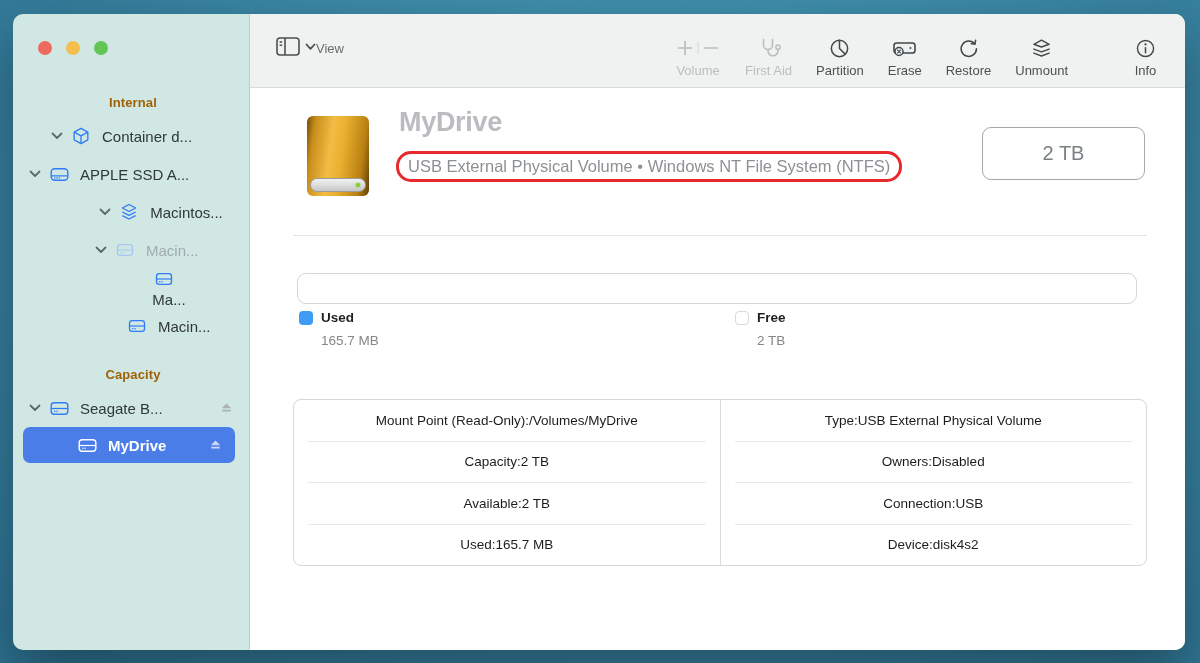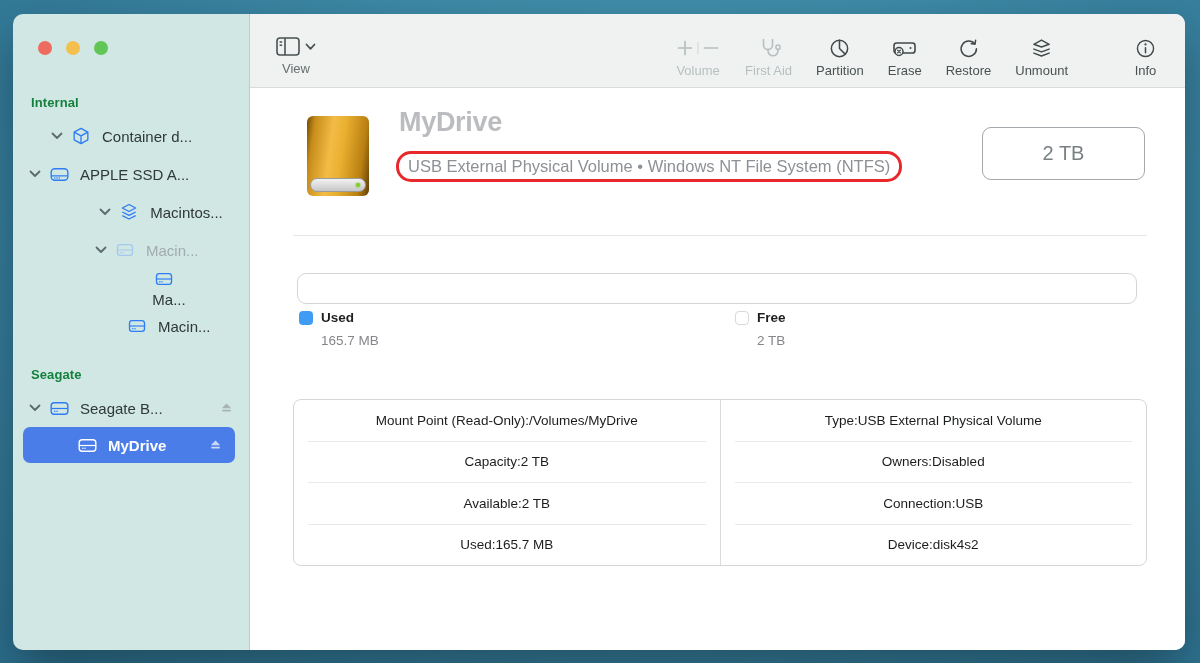--- a/index.html
+++ b/index.html
@@ -17,22 +17,22 @@
   .sidebar {
     width:237px; flex:0 0 237px; background:#d0e7e3;
     border-right:1px solid #b9cfcb; position:relative;
   }
   .lights { display:flex; gap:14px; padding:27px 0 0 25px; }
   .tl { width:14px; height:14px; border-radius:50%; display:inline-block; }
   .tl.red { background:#ed6b5f; }
   .tl.yellow { background:#f5bf50; }
   .tl.green { background:#62c654; }
   .section-label {
-    font-size:13px; font-weight:700; color:#15803d;
-    margin:40px 0 7px 18px; letter-spacing:.1px;
+    font-size:13px; font-weight:700; color:#a16207;
+    margin:40px 0 7px 4px; letter-spacing:.1px;text-align:center;
   }
   .section-label.ext { margin-top:22px; }
   .tree-row {
     height:38px; display:flex; align-items:center;
     font-size:15px; color:#30383a; cursor:default;
   }
   .tree-row .chev { width:13px; display:flex; margin-right:7px; color:#5d6b6c; flex:0 0 13px; }
   .tree-row .ticon { width:22px; display:flex; margin-right:9px; color:#2f7cf6; flex:0 0 22px; }
   .tree-row .tlabel { white-space:nowrap; overflow:hidden; }
   .tree-row .eject { margin-left:auto; margin-right:15px; color:#a9b3b2; display:flex; }
@@ -46,21 +46,21 @@
   }
   .tree-row.selected .tlabel { font-weight:700; color:#fff; }
   .tree-row.selected .ticon { color:#fff; }
   .tree-row.selected .eject { color:#ccd8f6; margin-right:12px; }
   
   .rightpane { flex:1; display:flex; flex-direction:column; background:#fff; }
   .toolbar {
     height:74px; flex:0 0 74px; background:#eff2f1;
     border-bottom:1px solid #d8dcdb; position:relative;
   }
-  .view-btn { position:absolute; left:26px; top:21px; display:flex; flex-direction:column; align-items:center; color:#4a5153; }
+  .view-btn { position:absolute; left:26px; top:21px; display:flex; flex-direction:row; align-items:center; color:#4a5153; }
   .view-btn .vicons { display:flex; align-items:center; gap:5px; height:23px; }
   .view-btn .vlabel { font-size:13px; color:#666e70; margin-top:3px; }
   .app-title {
     position:absolute; left:92px; top:34px;
     font-size:17.5px; font-weight:700; color:#33383b; letter-spacing:-.2px;margin-top:41px;
   }
   .toolbar-actions { position:absolute; right:28px; top:21px; display:flex; gap:24px; }
   .tb-item { display:flex; flex-direction:column; align-items:center; }
   .tb-item .ticon { height:26px; display:flex; align-items:center; justify-content:center; color:#41494b; }
   .tb-item .tlabel { font-size:13px; color:#4a5153; margin-top:2px; white-space:nowrap; }
@@ -220,21 +220,21 @@
           <svg width="20" height="20" viewBox="0 0 24 24">
             <rect x="3" y="5.5" width="18" height="13" rx="3.2" fill="none" stroke="currentColor" stroke-width="1.6"></rect>
             <line x1="3" y1="12" x2="21" y2="12" stroke="currentColor" stroke-width="1.4"></line>
             <circle cx="7" cy="15.2" r=".9" fill="currentColor"></circle>
             <circle cx="9.6" cy="15.2" r=".9" fill="currentColor"></circle>
           </svg>
         </span>
       <span class="tlabel">Macin...</span>
     </div>
 
-    <div class="section-label ext">Seagate</div>
+    <div class="section-label ext">Capacity</div>
 
     <div class="tree-row p1">
       <span class="chev">
           <svg width="12" height="8" viewBox="0 0 12 8">
             <polyline points="1.5,1.5 6,6 10.5,1.5" fill="none" stroke="currentColor" stroke-width="1.8" stroke-linecap="round" stroke-linejoin="round"></polyline>
           </svg>
         </span>
       <span class="ticon">
           <svg width="21" height="21" viewBox="0 0 24 24">
             <rect x="2.5" y="5.5" width="19" height="13" rx="3.4" fill="none" stroke="currentColor" stroke-width="1.6"></rect>

